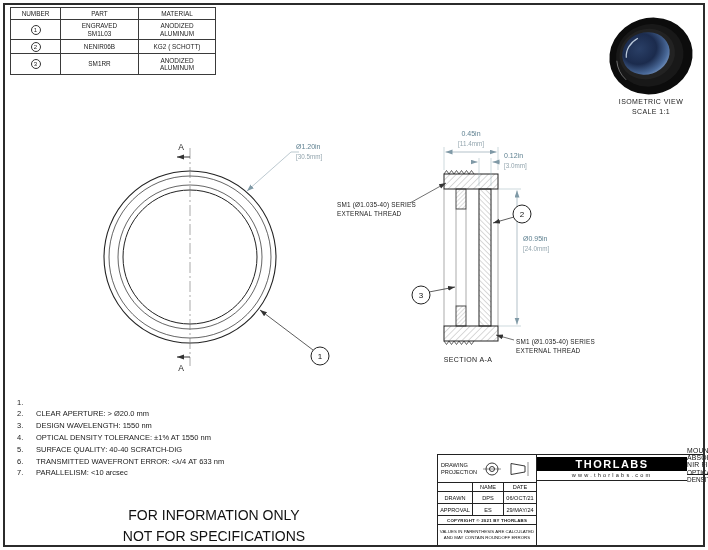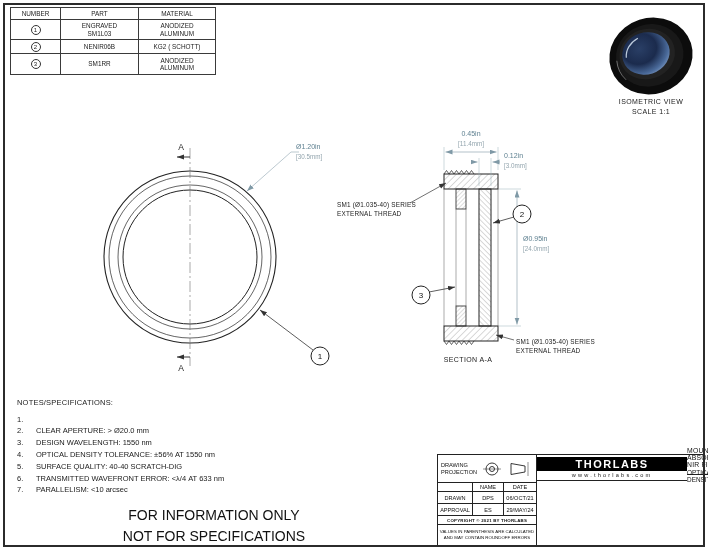--- a/index.html
+++ b/index.html
@@ -197,35 +197,34 @@
   <div class="pt-cell">NENIR06B</div>
   <div class="pt-cell lastcol">KG2 ( SCHOTT)</div>
 
   <div class="pt-cell lastrow"><span class="balloon-num">3</span></div>
   <div class="pt-cell lastrow">SM1RR</div>
   <div class="pt-cell lastcol lastrow">ANODIZED
 ALUMINUM</div>
 </div>
 
 <div class="notes">
-  <div class="notes-heading">NOTES/SPECIFICATIONS:</div>
   <div class="note-item">
       <span class="note-num">1.</span>
     </div>
   <div class="note-item">
       <span class="note-num">2.</span>
       <span class="note-text">CLEAR APERTURE: &gt; Ø20.0 mm</span>
     </div>
   <div class="note-item">
       <span class="note-num">3.</span>
       <span class="note-text">DESIGN WAVELENGTH: 1550 nm</span>
     </div>
   <div class="note-item">
       <span class="note-num">4.</span>
-      <span class="note-text">OPTICAL DENSITY TOLERANCE: ±56% AT 1550 nm</span>
+      <span class="note-text">OPTICAL DENSITY TOLERANCE: ±1% AT 1550 nm</span>
     </div>
   <div class="note-item">
       <span class="note-num">5.</span>
       <span class="note-text">SURFACE QUALITY: 40-40 SCRATCH-DIG</span>
     </div>
   <div class="note-item">
       <span class="note-num">6.</span>
       <span class="note-text">TRANSMITTED WAVEFRONT ERROR: &lt;λ/4 AT 633 nm</span>
     </div>
   <div class="note-item">

